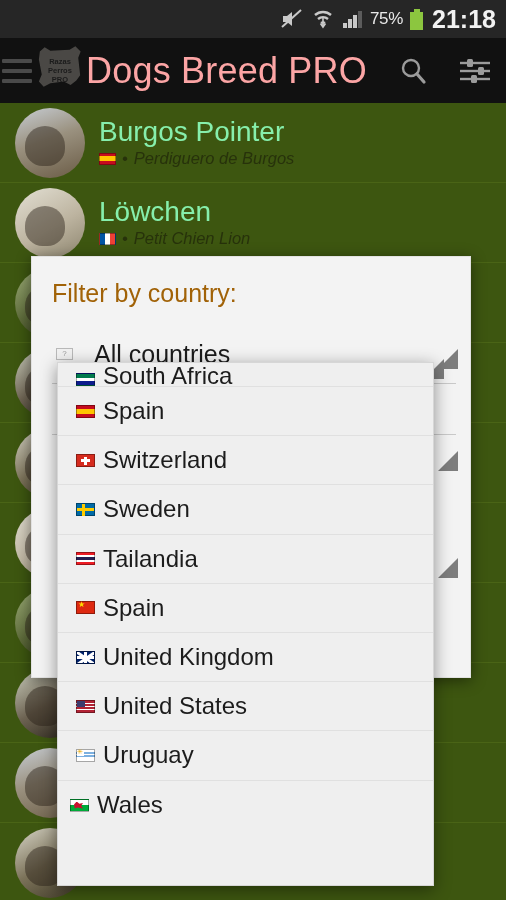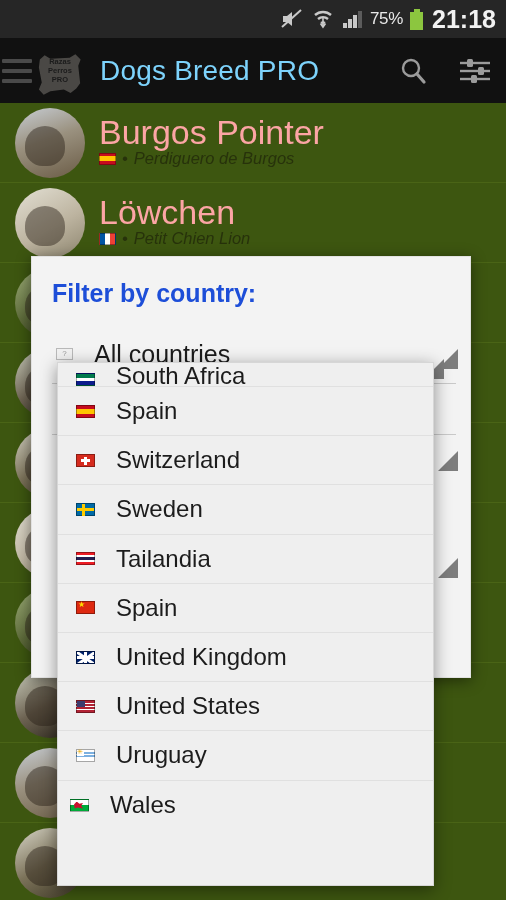--- a/index.html
+++ b/index.html
@@ -25,33 +25,33 @@
 
   
   .actionbar{
     position:absolute; left:0; top:38px; width:506px; height:65px;
     background:#111111; display:flex; align-items:center;
   }
   .hamburger{ width:30px; margin-left:2px; display:flex; flex-direction:column; gap:6px; }
   .hamburger i{ display:block; height:4px; background:#4a4a4a; border-radius:1px;}
   .logo{
     width:52px; height:52px; margin-left:2px; position:relative;
-    display:flex; align-items:flex-end; justify-content:center;
+    display:flex; align-items:flex-start; justify-content:center;
   }
   .logo-bone{
     width:48px; height:44px; background:#55524f; opacity:.85;
     border-radius:6px;
     clip-path:polygon(8% 16%,18% 6%,30% 14%,70% 12%,82% 4%,93% 16%,88% 30%,92% 70%,84% 82%,72% 92%,58% 84%,30% 88%,16% 96%,6% 84%,12% 68%,6% 34%);
   }
   .logo-txt{
     position:absolute; inset:0; display:flex; flex-direction:column;
     align-items:center; justify-content:center; line-height:9px;
     color:#1b1b1b; font-size:7.5px; font-weight:bold; text-align:center;
   }
-  .app-title{ color:#7dd3fc; font-size:28px; margin-left:14px; letter-spacing:.2px; }
+  .app-title{ color:#fca5a5; font-size:36px; letter-spacing:.2px; }
   .ab-spacer{ flex:1; }
   .ab-btn{ width:62px; height:65px; display:flex; align-items:center; justify-content:center;}
 
   
   .breedlist{ position:absolute; left:0; top:103px; width:506px; bottom:0; }
   .breed-row{
     height:80px; position:relative; display:flex; align-items:center;
     border-bottom:1px solid #4a6416;
   }
   .avatar{
@@ -62,21 +62,21 @@
   .av-b{ background:linear-gradient(150deg,#e3e0d4 0%,#bdb4a0 55%,#8d856f 100%); }
   .av-c{ background:linear-gradient(150deg,#9fb07a 0%,#5d6a3a 50%,#2d3318 100%); }
   .av-d{ background:linear-gradient(150deg,#cfd3c2 0%,#6d6352 50%,#221d14 100%); }
   .av-e{ background:linear-gradient(150deg,#d8d6c8 0%,#7b7259 50%,#3b3524 100%); }
   .avatar::after{
     content:""; position:absolute; left:14%; top:26%; width:58%; height:58%;
     border-radius:50% 50% 44% 44%;
     background:rgba(40,32,22,.45);
   }
   .breed-txt{ margin-left:14px; }
-  .breed-name{ color:#fca5a5; font-size:34px; line-height:30px; }
+  .breed-name{ color:#86efac; font-size:28px; line-height:30px; }
   .breed-sub{
     display:flex; align-items:center; gap:6px; margin-top:2px;
     color:#27320b; font-size:16.5px; font-style:italic;
   }
   .flag{ width:17px; height:12px; display:inline-block; border:1px solid rgba(0,0,0,.35); flex:0 0 17px;}
 
   
   .f-es{ background:linear-gradient(#c60b1e 0 25%,#ffc400 25% 75%,#c60b1e 75% 100%); }
   .f-fr{ background:linear-gradient(90deg,#0055a4 0 33.3%,#fff 33.3% 66.6%,#ef4135 66.6% 100%); }
   .f-za{ background:linear-gradient(#007a4d 0 33%,#fff 33% 66%,#0c1c8c 66% 100%); }
@@ -108,21 +108,21 @@
   .f-none::after{ content:"?"; position:absolute; inset:0; text-align:center; font-size:8px;
       line-height:10px; color:#9a9a9a; font-style:normal;}
 
   
   .dialog{
     position:absolute; left:31px; top:256px; width:440px; height:422px;
     background:#f3f3f3; border:1px solid #e2e2e2;
     box-shadow:0 3px 14px rgba(0,0,0,.45);
   }
   .dlg-title{
-    color:#1d4ed8; font-size:25px; padding:22px 0 0 20px;font-weight:bold;
+    color:#a16207; font-size:25px; padding:22px 0 0 20px;
   }
   .spinner-row{
     margin:22px 14px 0 14px; height:48px; position:relative;
     display:flex; align-items:center;
   }
   .spinner-row .flag{ margin-left:10px; width:16px; height:12px;}
   .sp-label{ color:#1b1b1b; font-size:25px; margin-left:21px; }
   .sp-underline{ position:absolute; left:6px; right:0; bottom:-6px; height:1px; background:#c9c9c9;}
   .sp-tri{
     position:absolute; right:12px; bottom:-1px; width:0; height:0;
@@ -136,21 +136,21 @@
 
   
   .dropdown{
     position:absolute; left:57px; top:362px; width:377px; height:524px;
     background:#efefef; border:1px solid #d6d6d6;
     box-shadow:0 4px 16px rgba(0,0,0,.42);
     overflow:hidden;
   }
   .dd-item{
     height:49.2px; display:flex; align-items:center; padding-left:18px;
-    border-bottom:1px solid #e0e0e0; gap:21px;
+    border-bottom:1px solid #e0e0e0; gap:8px;
   }
   .dd-item:last-child{ border-bottom:none;padding-left:12px; }
   .dd-label{ color:#1c1c1c; font-size:24px; line-height:26px; }
   .dd-item.clipped{ height:24px; align-items:flex-end; }
   .dd-item.clipped .dd-label{ line-height:20px; }
   .dd-item .flag{ width:19px; height:13px; flex:0 0 19px; }
 </style>
 </head>
 <body>
 

